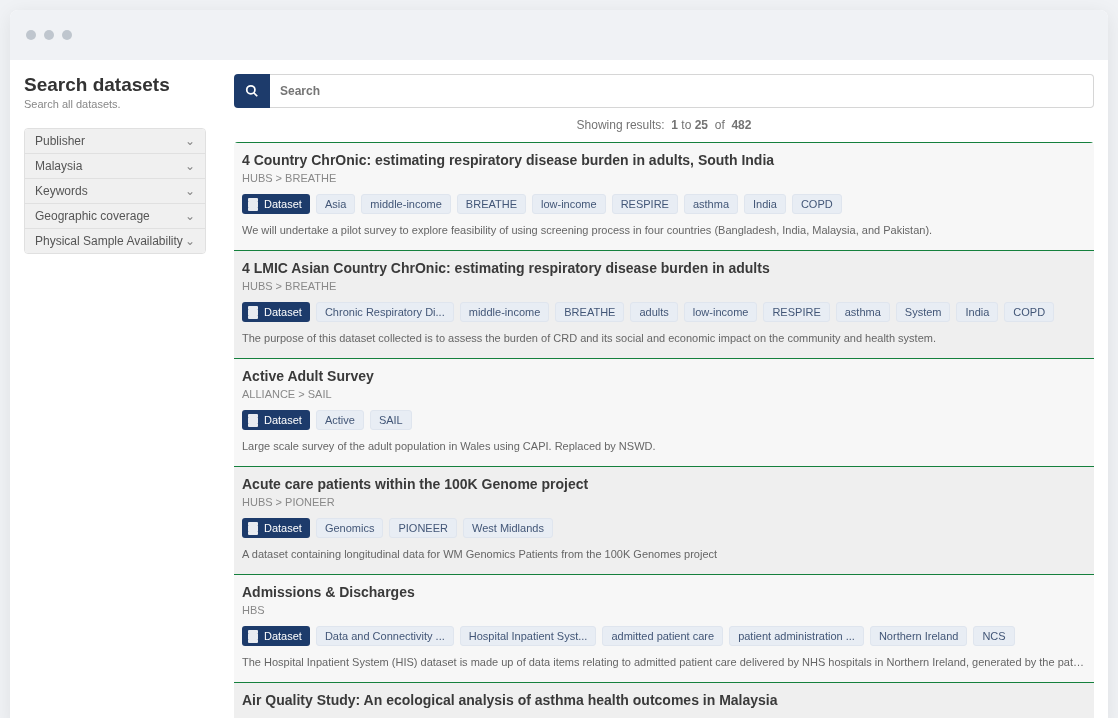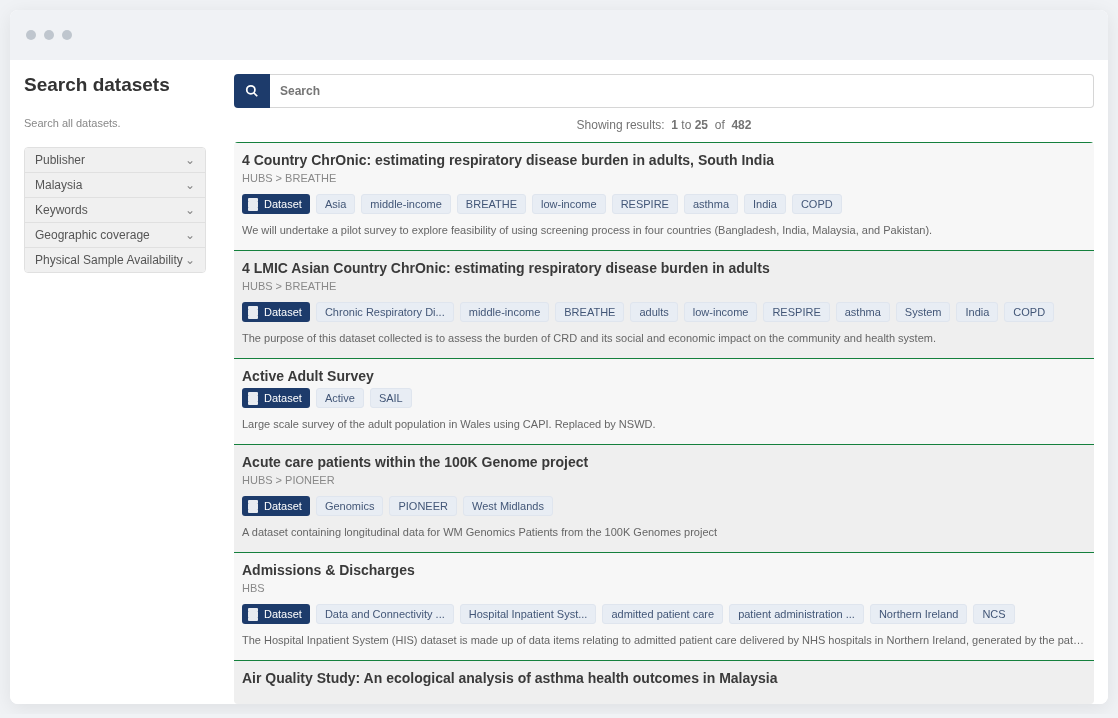--- a/index.html
+++ b/index.html
@@ -31,21 +31,21 @@
   }
   .sidebar {
     width: 210px;
     padding: 14px 14px 14px 14px;
     flex-shrink: 0;
   }
   .sidebar h1 {
     font-size: 19px;
     font-weight: 700;
     color: #333;
-    margin-bottom: 21px;
+    margin-bottom: 2px;
   }
   .sidebar .sub {
     font-size: 11px;
     color: #888;
     margin-bottom: 18px;
   }
   .filters {
     border: 1px solid #e0e0e0;
     border-radius: 4px;
     overflow: hidden;
@@ -244,20 +244,21 @@
               <span class="tag">RESPIRE</span>
               <span class="tag">asthma</span>
               <span class="tag">System</span>
               <span class="tag">India</span>
               <span class="tag">COPD</span>
             </div>
             <div class="desc">The purpose of this dataset collected is to assess the burden of CRD and its social and economic impact on the community and health system.</div>
           </div>
           <div class="result">
             <h3>Active Adult Survey</h3>
+            <div class="bc">ALLIANCE &gt; SAIL</div>
             <div class="tags">
               <span class="badge-dataset">
                 <span class="dsicon"></span>
                 <span>Dataset</span>
               </span>
               <span class="tag">Active</span>
               <span class="tag">SAIL</span>
             </div>
             <div class="desc">Large scale survey of the adult population in Wales using CAPI. Replaced by NSWD.</div>
           </div>

